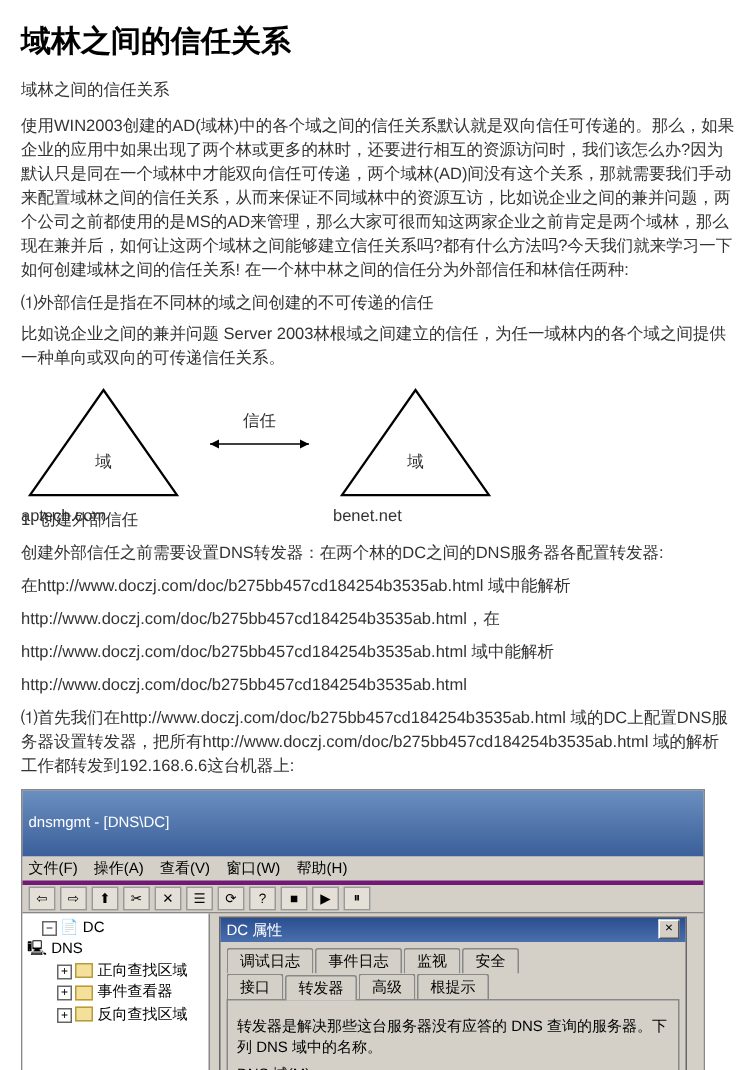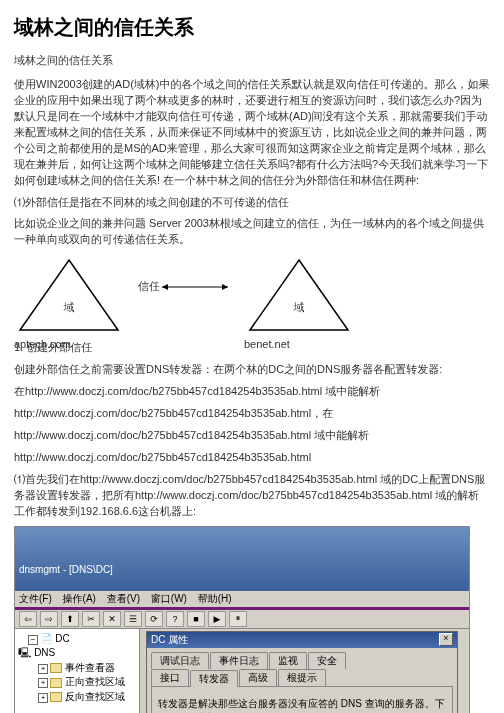--- a/index.html
+++ b/index.html
@@ -4,24 +4,24 @@
 <style>
 body{margin:0;padding:14px;font-family:Arial,"Microsoft YaHei",SimSun,sans-serif;font-size:11px;color:#333;width:504px;box-sizing:border-box;background:#fff}
 h1{font-size:20px;font-weight:bold;margin:0 0 12px 0;color:#000}
 .sub{font-size:11px;margin:4px 0 8px 0}
 p{margin:4px 0 6px 0;line-height:1.45}
 .diag{display:flex;align-items:center;margin:8px 0 4px 0}
 .tri{position:relative;width:110px;height:80px}
 .tri svg{display:block}
 .tri-label{position:absolute;left:0;right:0;top:44px;text-align:center;font-size:11px}
 .tri-cap{text-align:left;font-size:11px;margin-top:2px}
-.arrow{margin:0 14px 18px 14px;font-size:11px;display:flex;flex-direction:row;align-items:center}
+.arrow{margin:0 14px 18px 14px;font-size:11px;display:flex;flex-direction:column;align-items:center}
 .arrow-lbl{margin-bottom:2px}
 .scrn{width:454px;border:1px solid #888;background:#d4d0c8;font-size:10px;color:#000}
-.titlebar{height:32px;background:linear-gradient(#6b8fbf,#3a5f9a);color:#fff;display:flex;align-items:flex-end;padding:16px 4px;font-size:10px}
+.titlebar{height:32px;background:linear-gradient(#6b8fbf,#3a5f9a);color:#fff;display:flex;align-items:center;padding:6px 4px;font-size:10px}
 .menubar{height:14px;background:#d4d0c8;padding:1px 4px;border-bottom:3px solid #701a75;font-size:10px}
 .menubar span{margin-right:8px}
 .toolbar{height:18px;background:#d4d0c8;border-bottom:1px solid #888;display:flex;align-items:center;padding:0 4px;gap:3px}
 .tbtn{width:16px;height:14px;border:1px solid #999;background:#e4e0d8;display:flex;align-items:center;justify-content:center;font-size:9px}
 .content{display:flex;height:252px}
 .tree{width:118px;background:#fff;border-right:1px solid #888;padding:3px;font-size:10px;line-height:1.45}
 .tree .nd{white-space:nowrap}
 .tree .i1{padding-left:10px}
 .tree .i2{padding-left:20px}
 .tree .sq{display:inline-block;width:8px;height:8px;border:1px solid #666;text-align:center;line-height:7px;font-size:8px;margin-right:2px;background:#fff}
@@ -103,22 +103,22 @@
     <div class="tbtn">⟳</div>
     <div class="tbtn">?</div>
     <div class="tbtn">■</div>
     <div class="tbtn">▶</div>
     <div class="tbtn">⏸</div>
   </div>
   <div class="content">
     <div class="tree">
       <div class="nd i1"><span class="sq">−</span>📄 <span>DC</span></div>
       <div class="nd"><span>🖳</span> <span>DNS</span></div>
+      <div class="nd i2"><span class="sq">+</span><span class="fo"></span><span>正向查找区域</span></div>
       <div class="nd i2"><span class="sq">+</span><span class="fo"></span><span>事件查看器</span></div>
-      <div class="nd i2"><span class="sq">+</span><span class="fo"></span><span>正向查找区域</span></div>
       <div class="nd i2"><span class="sq">+</span><span class="fo"></span><span>反向查找区域</span></div>
     </div>
     <div class="pane">
       <div class="dlg">
         <div class="dlg-t">
           <span>DC 属性</span>
           <span class="closex">×</span>
         </div>
         <div class="tabs">
           <div class="tab">调试日志</div>

